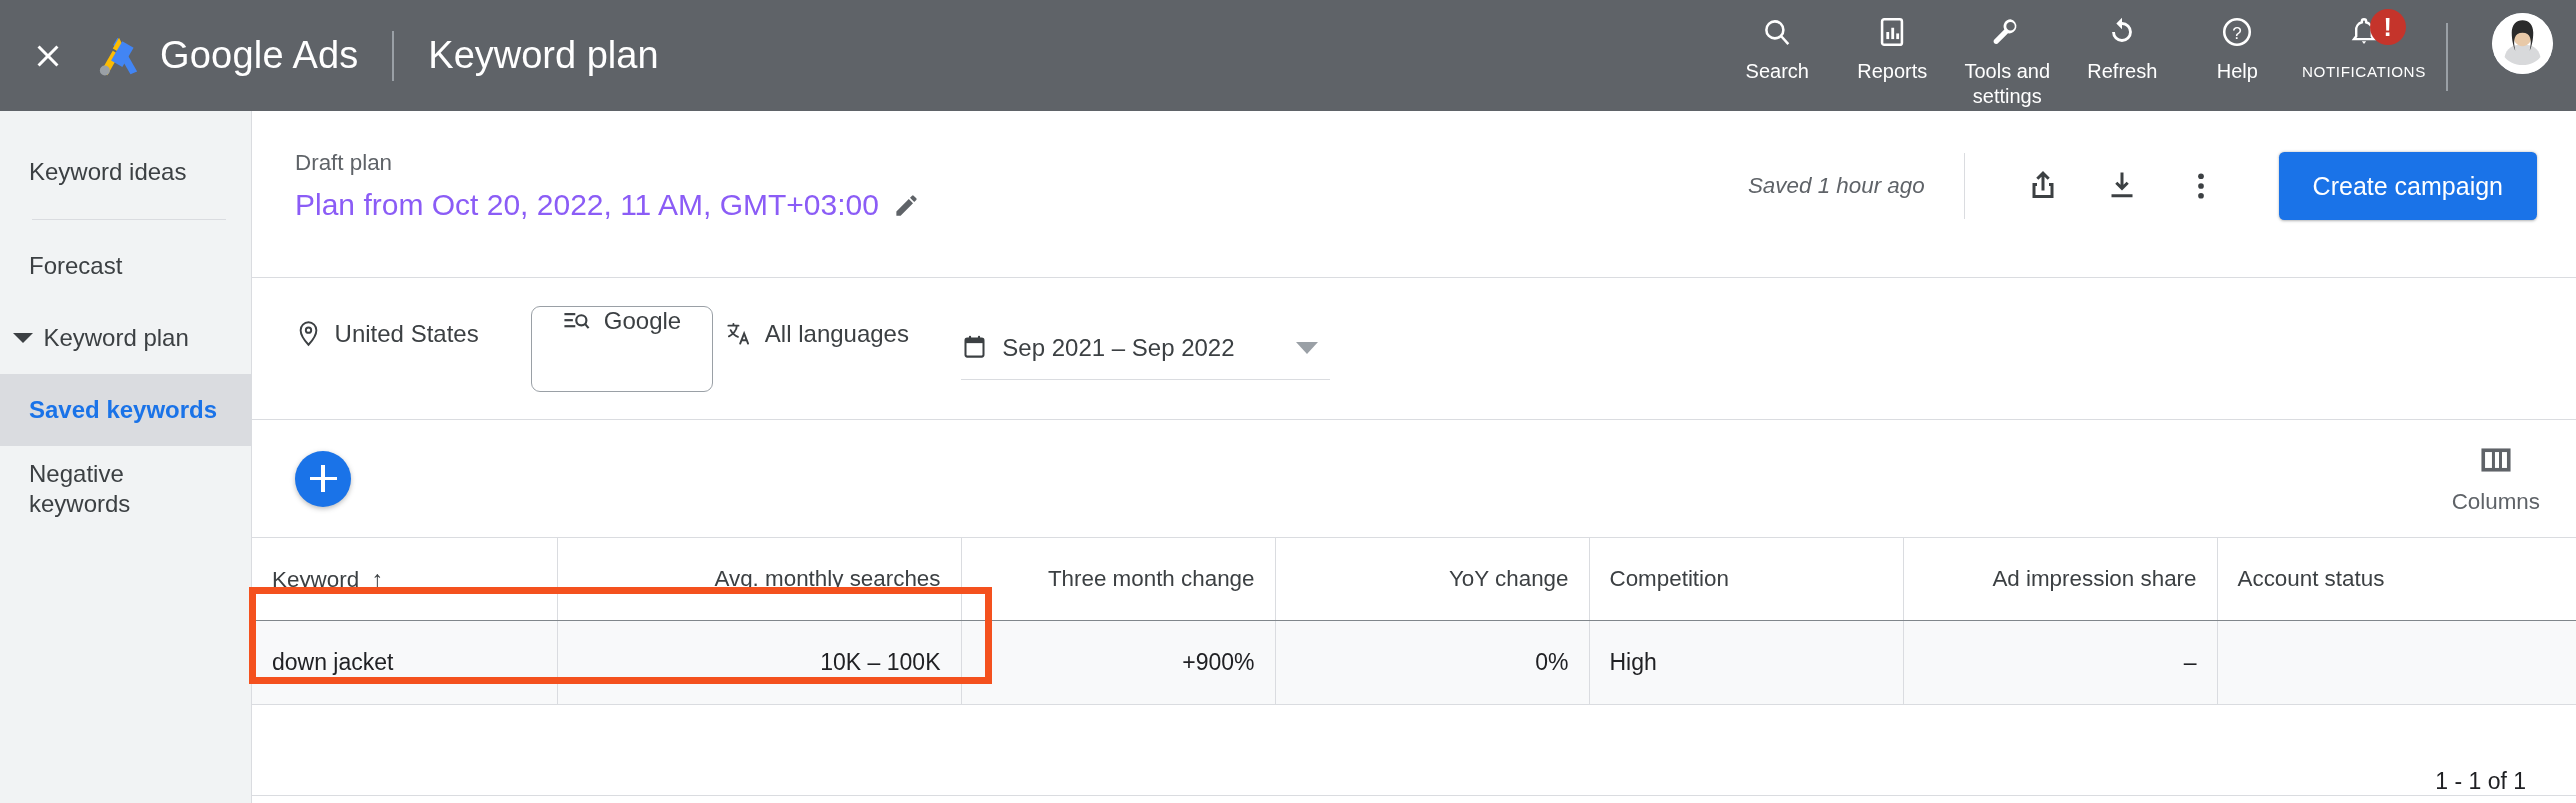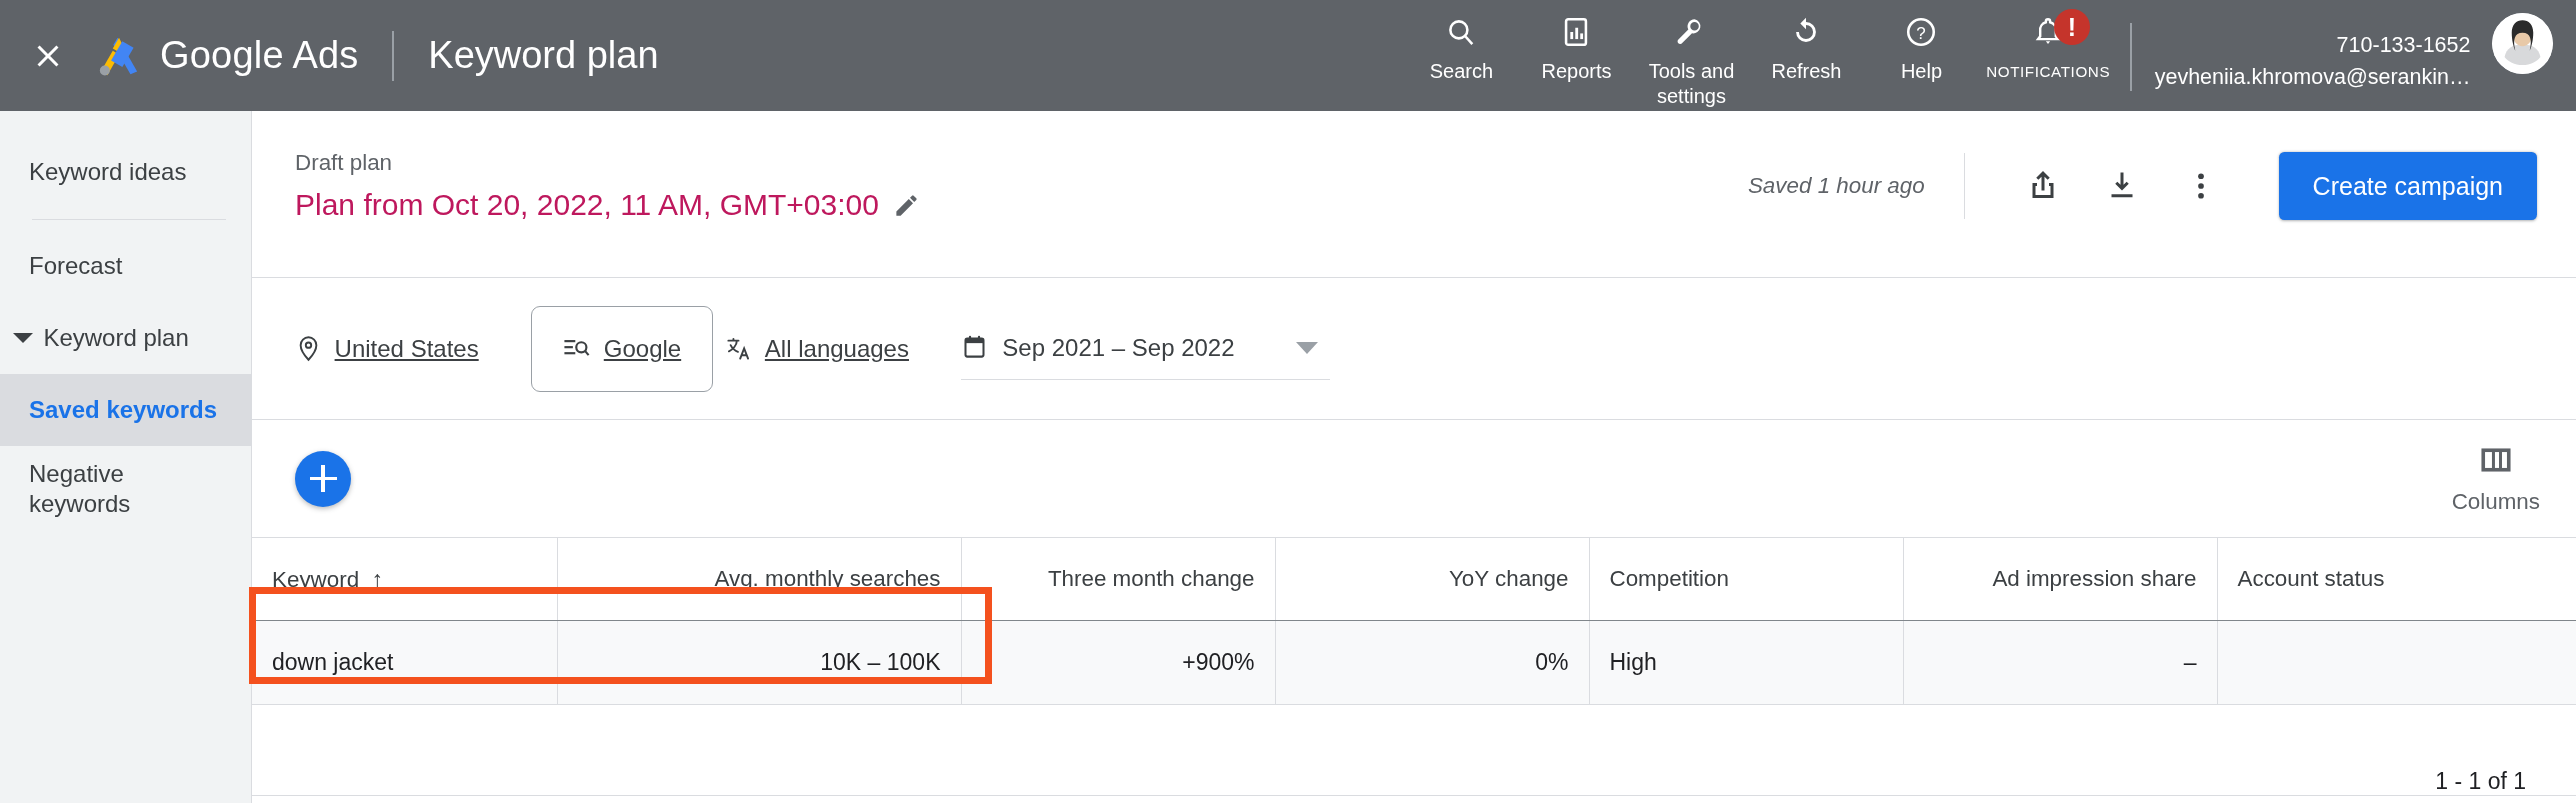--- a/index.html
+++ b/index.html
@@ -92,21 +92,21 @@
     width: 2324px; height: 692px; background: #FFFFFF;
     overflow: hidden;
   }
   .plan-header {
     height: 167px; display: flex; align-items: center;
     padding: 0 39px 16px 43px; border-bottom: 0.9px solid #DADCE0; justify-content: space-between;
   }
   .plan-meta { display: flex; flex-direction: column; }
   .draft-label { font-size: 22.4px; color: #5F6368; }
   .plan-name-row { display: flex; align-items: center; margin-top: 12.6px; }
-  .plan-name { font-size: 30px; color: #be185d; }
+  .plan-name { font-size: 30px; color: #8b5cf6; }
   .edit-pencil { margin-left: 14.4px; cursor: pointer; display: flex; }
   .plan-actions { margin-left: auto; display: flex; align-items: center; }
   .saved-note { font-size: 22.4px; color: #5F6368; font-style: italic; white-space: nowrap; }
   .hsep { width: 0.9px; height: 66px; background: #DADCE0; margin: 0 39px; }
   .icon-btn {
     width: 79px; height: 79px; border-radius: 50%;
     display: flex; align-items: center; justify-content: center; cursor: pointer;
   }
   .create-btn {
     margin-left: 38px; height: 68px; padding: 0 34px; border: none;
@@ -114,22 +114,22 @@
     cursor: pointer; font-family: inherit;
     box-shadow: 0 0.9px 2.7px rgba(60,64,67,.4);
   }
 
   
   .filter-bar {
     height: 142px; display: flex; align-items: center;
     padding: 0 43px; border-bottom: 0.9px solid #DADCE0;
   }
   .chip {
-    display: flex; align-items: center; height: 57px;
-    font-size: 24px; color: #3C4043; cursor: pointer; margin-right: 52px; text-decoration: underline;
+    display: flex; align-items: flex-start; height: 57px;
+    font-size: 24px; color: #3C4043; cursor: pointer; margin-right: 52px;
   }
   .chip .ic { margin-right: 12.6px; display: flex; align-items: center; }
   .chip-boxed {
     border: 0.9px solid #9AA0A6; border-radius: 9px;
     height: 86px; padding: 0 30.5px; margin-right: 12.6px;
   }
   .date-chip {
     display: flex; align-items: center; height: 63px;
     border-bottom: 0.9px solid #DADCE0; padding-right: 12.6px; cursor: pointer;
   }
@@ -279,24 +279,20 @@
             <path d="M12 3a1.5 1.5 0 0 1 1.5 1.5v.6A5.5 5.5 0 0 1 17.5 11v4l1.5 2H5l1.5-2v-4a5.5 5.5 0 0 1 4-5.9v-.6A1.5 1.5 0 0 1 12 3z" fill="none" stroke="#FFFFFF" stroke-width="1.7"></path>
             <path d="M10.5 18.5h3L12 20.5z" fill="#FFFFFF"></path>
           </svg>
         </span>
         <span class="notif-badge">!</span>
         <span class="lbl">NOTIFICATIONS</span>
       </div>
 
       <div class="top-sep"></div>
 
-      <div class="acct">
-        <span class="id">710-133-1652</span>
-        <span class="mail">yevheniia.khromova@serankin…</span>
-      </div>
 
       <div class="avatar">
         <svg width="61" height="61" viewBox="0 0 68 68">
           <circle cx="34" cy="34" r="34" fill="#FFFFFF"></circle>
           <path d="M34 58c-9 0-16-4-20-9 2-10 9-14 20-14s18 4 20 14c-4 5-11 9-20 9z" fill="#D8D9DB"></path>
           <ellipse cx="34" cy="24" rx="11" ry="13" fill="#E8C9A8"></ellipse>
           <path d="M22 22c0-9 5-14 12-14s12 5 12 14c0 8-2 16-4 20 3-12 1-20-8-20s-11 8-8 20c-2-4-4-12-4-20z" fill="#2B2B2B"></path>
         </svg>
       </div>
     </div>

